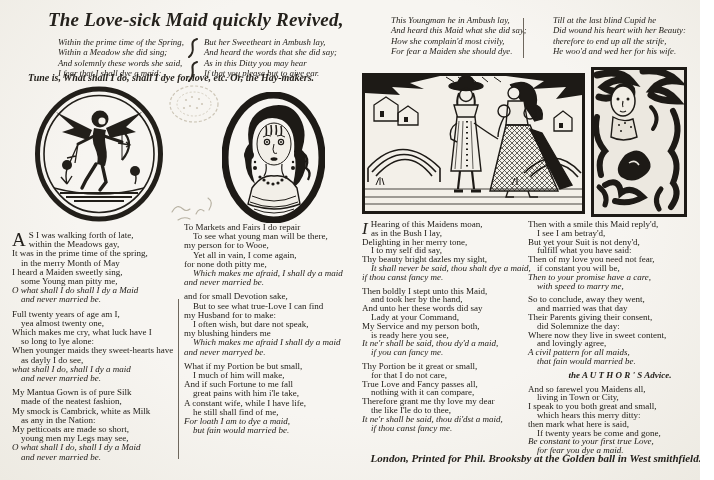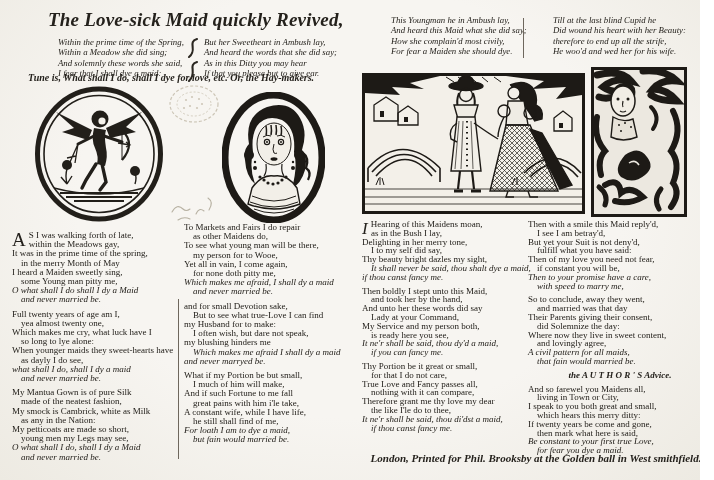--- a/index.html
+++ b/index.html
@@ -178,21 +178,20 @@
         <div class="line">My petticoats are made so short,</div>
         <div class="line">young men my Legs may see,</div>
         <div class="line it">O what shall I do, shall I dy a Maid</div>
         <div class="line it">and never married be.</div>
       </div>
     </div>
 
   <div class="abs bcol" style="left:184px;top:223px;width:172px;">
       <div class="stanza">
         <div class="line">To Markets and Fairs I do repair</div>
-        <div class="line">as other Maidens do,</div>
         <div class="line">To see what young man will be there,</div>
         <div class="line">my person for to Wooe,</div>
         <div class="line">Yet all in vain, I come again,</div>
         <div class="line">for none doth pitty me,</div>
         <div class="line it">Which makes me afraid, I shall dy a maid</div>
         <div class="line it">and never married be.</div>
       </div>
       <div class="stanza">
         <div class="line">and for small Devotion sake,</div>
         <div class="line">But to see what true-Love I can find</div>
@@ -369,22 +368,22 @@
         <div class="line it">that fain would married be.</div>
       </div>
       <div class="stanza">
         <div class="line it bd ctr">the A U T H O R ' S  Advice.</div>
       </div>
       <div class="stanza">
         <div class="line">And so farewel you Maidens all,</div>
         <div class="line">living in Town or City,</div>
         <div class="line">I speak to you both great and small,</div>
         <div class="line">which hears this merry ditty:</div>
+        <div class="line">then mark what here is said,</div>
         <div class="line">If twenty years be come and gone,</div>
-        <div class="line">then mark what here is said,</div>
         <div class="line it">Be constant to your first true Love,</div>
         <div class="line it">for fear you dye a maid.</div>
       </div>
     </div>
 
   <div class="abs imprint" style="left:368px;top:452px;width:336px;">London, Printed for Phil. Brooksby at the Golden ball in West smithfield.</div>
 
 </div>
 
 </body></html>

